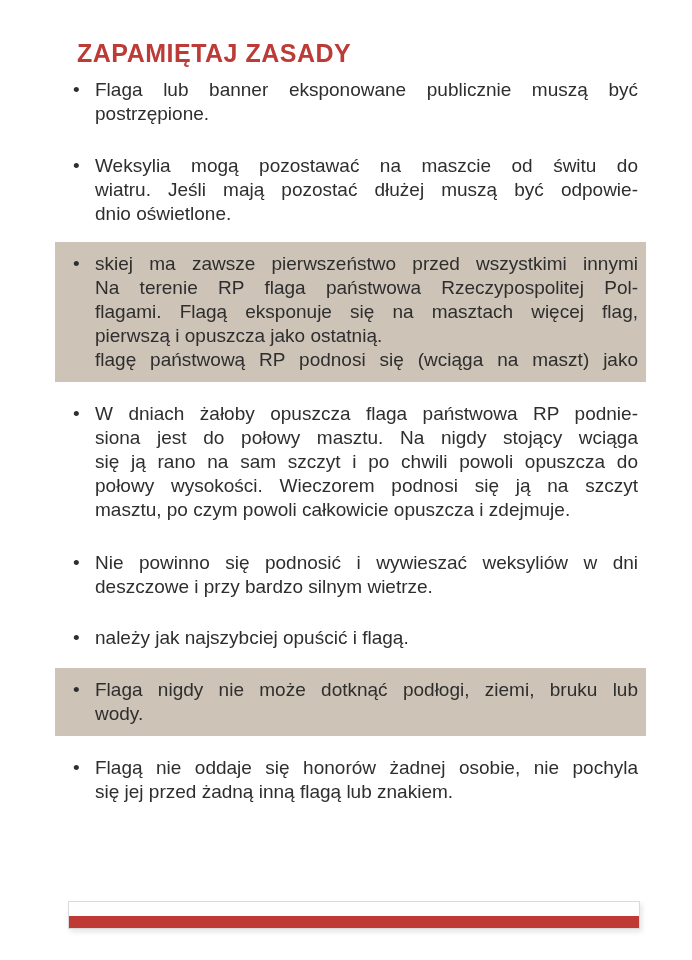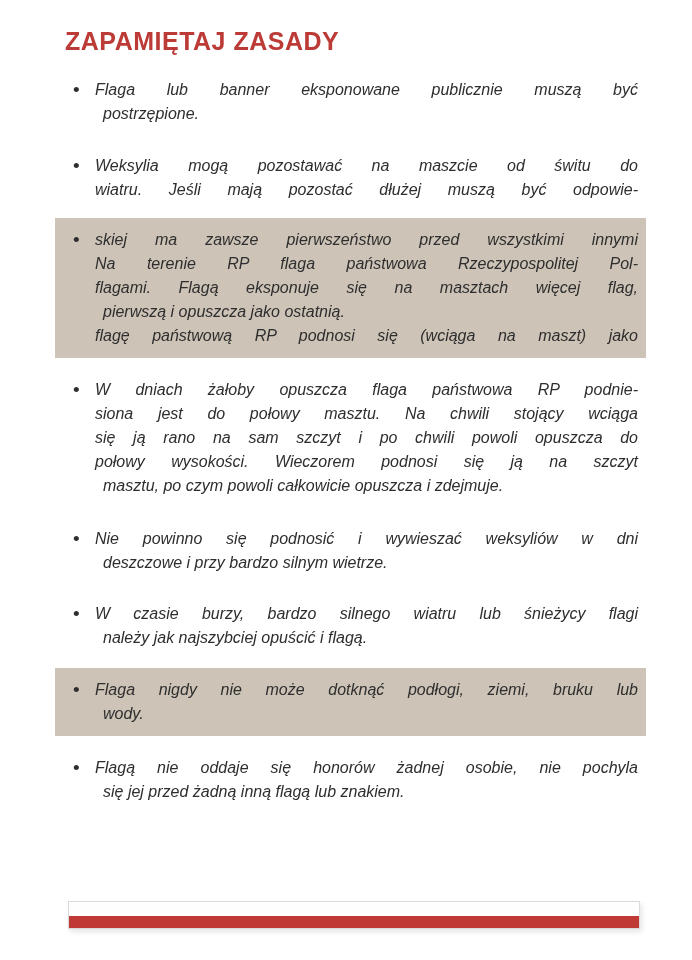--- a/index.html
+++ b/index.html
@@ -14,21 +14,21 @@
     overflow: hidden;
     font-family: "Liberation Sans", sans-serif;
     color: var(--text-color, #2e2e2e);
   }
   .page {
     position: absolute;
     inset: 0;
     background: var(--page-bg, #ffffff);
   }
   .title {
-    margin: 0;
+    margin: 12px;
     position: absolute;
     left: 65px;
     top: 26px;
     font-size: 25px;
     line-height: 30px;
     font-weight: bold;
     letter-spacing: 0.5px;
     color: var(--title-red, #bc3b37);
   }
   .bullets {
@@ -62,32 +62,30 @@
     flex: 0 0 22px;
     width: 22px;
     font-size: 19px;
     line-height: 24px;
     color: #2e2e2e;
     user-select: none;
   }
   .text {
     flex: 1 1 auto;
     min-width: 0;
-    font-size: 16px;
+    font-size: 19px;
     line-height: 24px;
-    font-style: italic;
   }
   .line {
     text-align: justify;
     text-align-last: justify;
     white-space: nowrap;
   }
   .line.last {
     text-align-last: left;
-    margin-left: 8px;
   }
   .flag {
     position: absolute;
     left: 68px;
     top: 901px;
     width: 570px;
     border: 1px solid #dadada;
     box-shadow: 2px 3px 5px rgba(0,0,0,0.10);
   }
   .flag-white {
@@ -112,57 +110,57 @@
           <div class="line">Flaga lub banner eksponowane publicznie muszą być</div>
           <div class="line last">postrzępione.</div>
         </div>
   </div>
 
   <div class="bullet">
     <span class="dot">•</span>
     <div class="text">
           <div class="line">Weksylia mogą pozostawać na maszcie od świtu do</div>
           <div class="line">wiatru. Jeśli mają pozostać dłużej muszą być odpowie-</div>
+          <div class="line last">dnio oświetlone.</div>
         </div>
   </div>
 
   <div class="bullet highlight">
     <span class="dot">•</span>
     <div class="text">
           <div class="line">skiej ma zawsze pierwszeństwo przed wszystkimi innymi</div>
           <div class="line">Na terenie RP flaga państwowa Rzeczypospolitej Pol-</div>
           <div class="line">flagami. Flagą eksponuje się na masztach więcej flag,</div>
           <div class="line last">pierwszą i opuszcza jako ostatnią.</div>
           <div class="line">flagę państwową RP podnosi się (wciąga na maszt) jako</div>
         </div>
   </div>
 
   <div class="bullet">
     <span class="dot">•</span>
     <div class="text">
           <div class="line">W dniach żałoby opuszcza flaga państwowa RP podnie-</div>
-          <div class="line">siona jest do połowy masztu. Na chwili stojący wciąga</div>
+          <div class="line">siona jest do połowy masztu. Na nigdy stojący wciąga</div>
           <div class="line">się ją rano na sam szczyt i po chwili powoli opuszcza do</div>
           <div class="line">połowy wysokości. Wieczorem podnosi się ją na szczyt</div>
           <div class="line last">masztu, po czym powoli całkowicie opuszcza i zdejmuje.</div>
         </div>
   </div>
 
   <div class="bullet">
     <span class="dot">•</span>
     <div class="text">
           <div class="line">Nie powinno się podnosić i wywieszać weksyliów w dni</div>
           <div class="line last">deszczowe i przy bardzo silnym wietrze.</div>
         </div>
   </div>
 
   <div class="bullet">
     <span class="dot">•</span>
     <div class="text">
-          <div class="line">W czasie burzy, bardzo silnego wiatru lub śnieżycy flagi</div>
           <div class="line last">należy jak najszybciej opuścić i flagą.</div>
         </div>
   </div>
 
   <div class="bullet highlight">
     <span class="dot">•</span>
     <div class="text">
           <div class="line">Flaga nigdy nie może dotknąć podłogi, ziemi, bruku lub</div>
           <div class="line last">wody.</div>
         </div>

